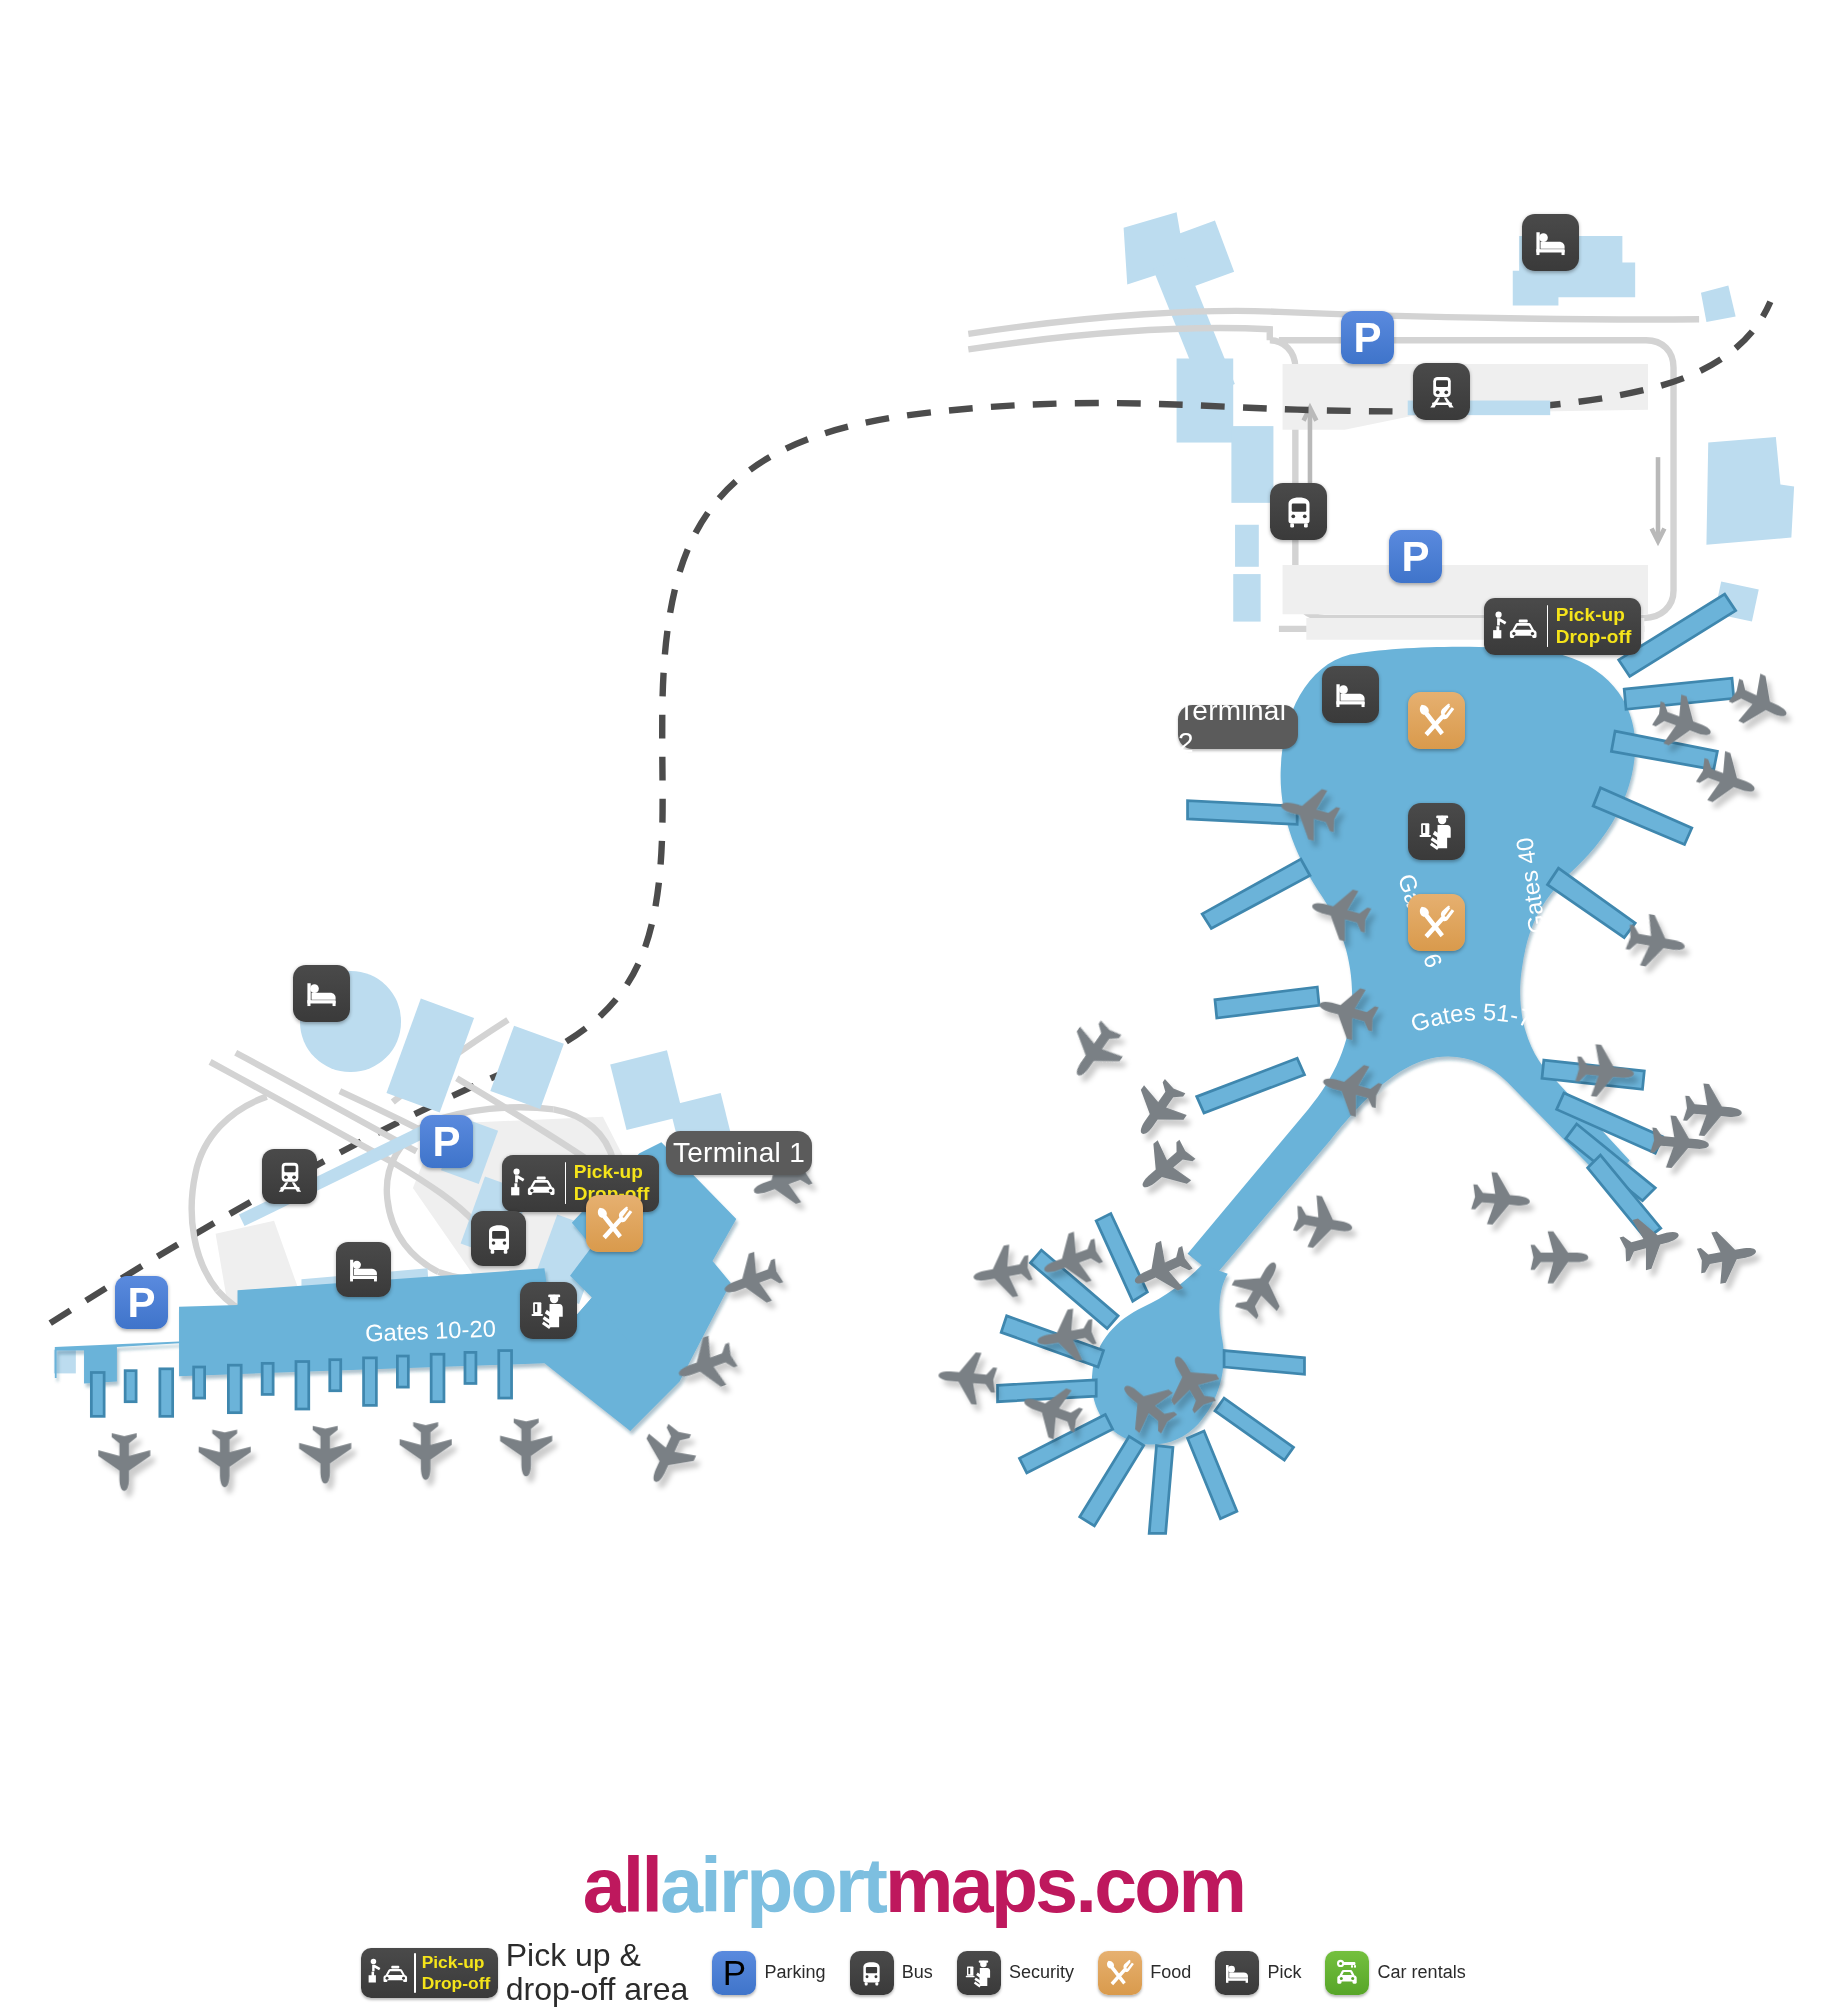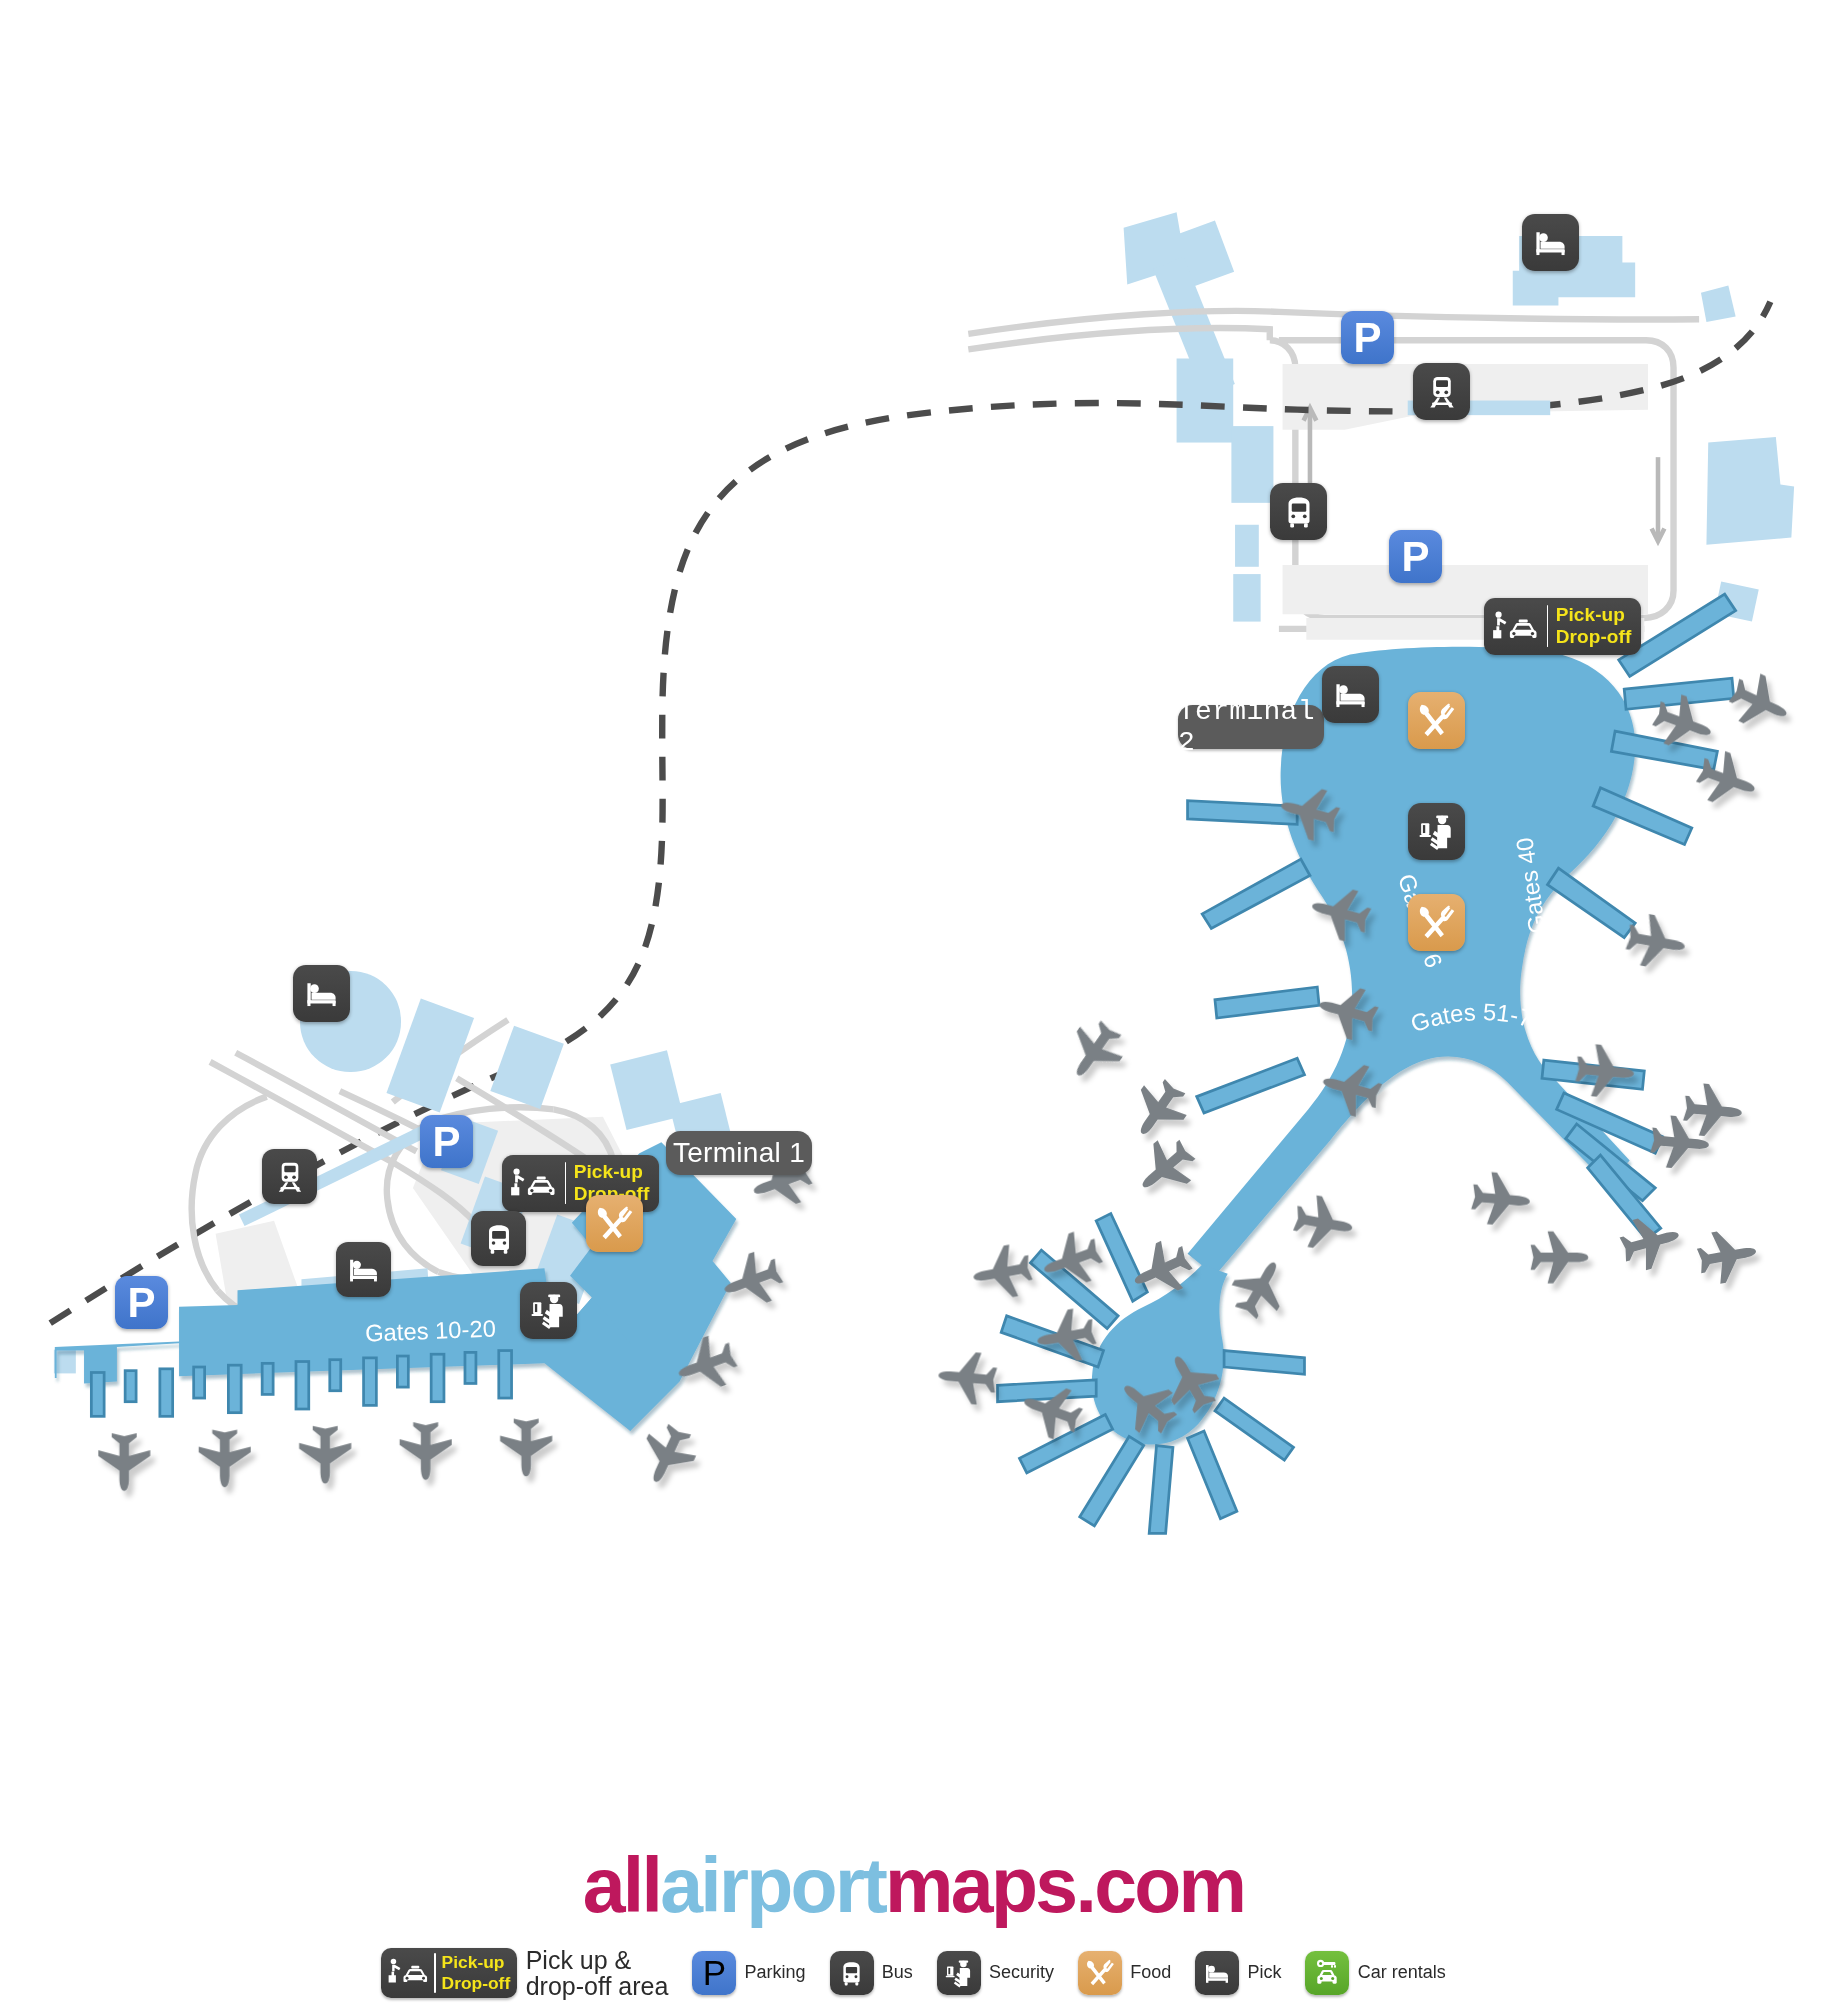--- a/index.html
+++ b/index.html
@@ -38,21 +38,21 @@
          display:flex;align-items:center;justify-content:center;
          font-size:77px;font-weight:bold;letter-spacing:-2.7px;}
   #brand .dk{color:#be185d;}
   #brand .lt{color:#7dbfe0;}
 
   
   #legend{position:absolute;left:0;right:0;top:1944px;height:58px;
           display:flex;align-items:center;justify-content:center;gap:24px;}
   .lg-item{display:flex;align-items:center;gap:8.2px;}
   .lg-text{color:#2b2b2b;font-size:18px;line-height:1.06;white-space:nowrap;}
-  .lg-text.two{font-size:25px;}
+  .lg-text.two{font-size:32px;}
   .lg-chip{border-radius:10px;display:flex;align-items:center;justify-content:center;
            box-shadow:0 1.8px 2.7px rgba(0,0,0,.28);flex:0 0 auto;}
   .lg-chip.dark{background:linear-gradient(180deg,#4a4a4a 0%,#3a3a3a 100%);}
   .lg-chip.blue{background:linear-gradient(180deg,#5a8ade 0%,#3f74ca 100%);}
   .lg-chip.orange{background:linear-gradient(180deg,#e6b070 0%,#d99a4c 100%);}
   .lg-chip.green{background:linear-gradient(180deg,#74c03e 0%,#57a528 100%);}
   .lg-pudo{display:flex;align-items:center;border-radius:10px;padding:4.6px 7.3px 4.6px 5.5px;
            background:linear-gradient(180deg,#4a4a4a 0%,#3a3a3a 100%);
            box-shadow:0 1.8px 2.7px rgba(0,0,0,.28);}
   .lg-pudo .d{width:1.8px;align-self:stretch;background:#fff;margin:0.9px 5.5px;border-radius:0.9px;}
@@ -288,21 +288,21 @@
       <path id="pT2South" d="M1548,1130 C1590,1114 1638,1112 1672,1124"></path>
     </defs>
     <g fill="#ffffff" font-family="Liberation Sans, sans-serif" font-size="26">
       <text><textPath href="#pT1Gates">Gates 10-20</textPath></text>
       <text><textPath href="#pT2West">Gates 76-87</textPath></text>
       <text><textPath href="#pT2East">Gates 40-50</textPath></text>
       <text><textPath href="#pT2South">Gates 51-75</textPath></text>
     </g>
   </svg>
 
-  <div class="term-pill" style="left:1178px;top:705px;width:146px;height:44px;font-family:Liberation Mono, monospace;">
+  <div class="term-pill" style="left:1178px;top:705px;width:120px;height:44px;">
     <span>Terminal 2</span>
   </div>
   <div class="term-pill" style="left:666px;top:1131px;width:146px;height:44px;">
     <span>Terminal 1</span>
   </div>
 
   <div class="pudo" style="left:1484px;top:598px;">
     <span class="pudo-ico">
       <svg width="48" height="31" viewBox="0 0 52 34" fill="#ffffff">
         <circle cx="8" cy="4" r="3.4"></circle>

